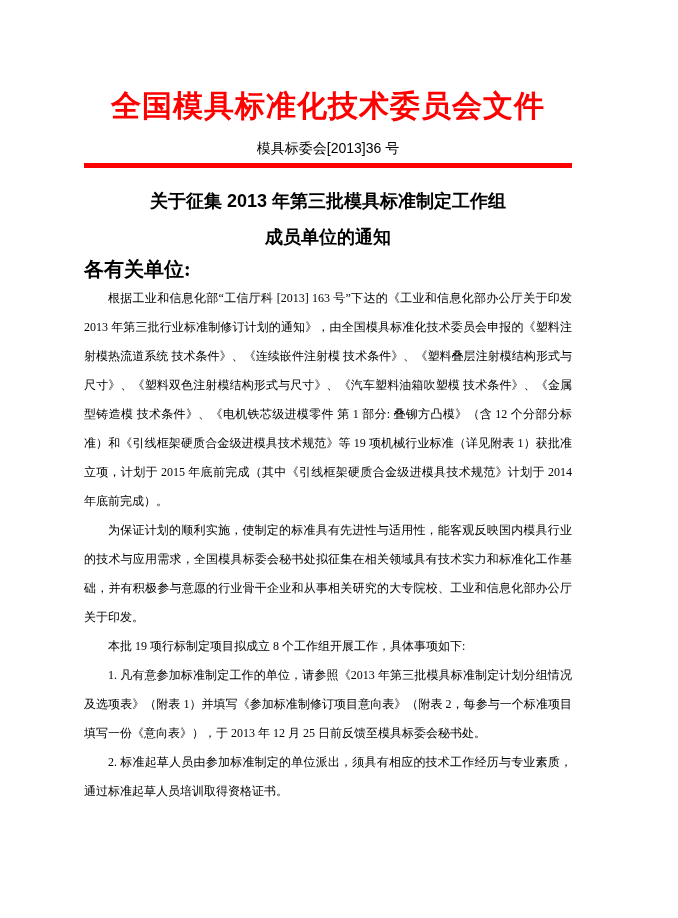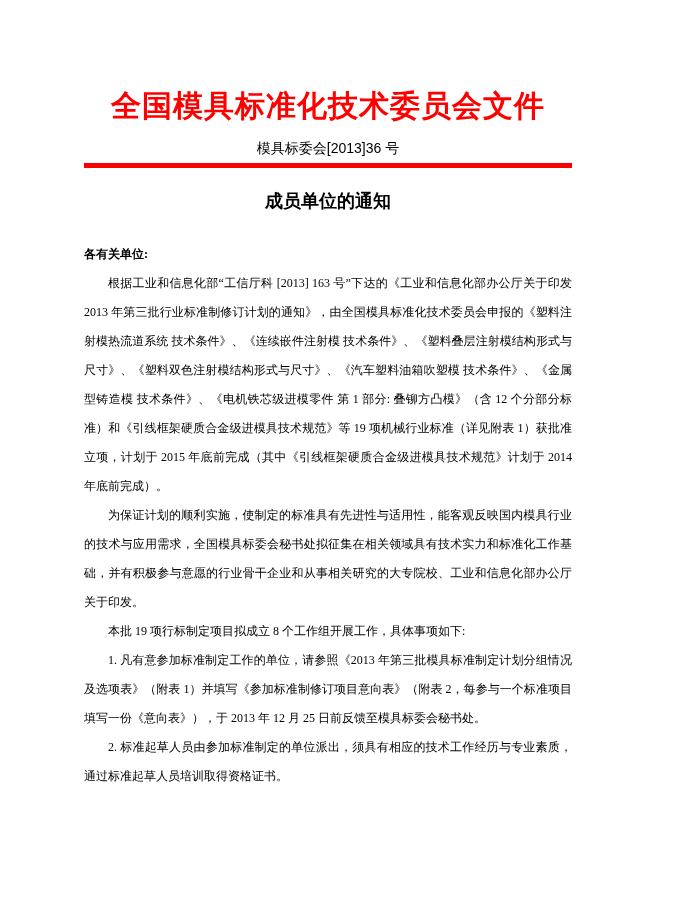--- a/index.html
+++ b/index.html
@@ -42,23 +42,22 @@
   .doc-title {
     margin-top: 15px;
     text-align: center;
     font-family: "Liberation Sans", sans-serif;
     font-weight: bold;
     font-size: 18px;
     line-height: 36px;
     color: #000000;
   }
   .salutation {
-    margin-top: 21px;
     font-weight: bold;
-    font-size: 12px;
+    font-size: 20px;
     line-height: 29px;
     font-family: "Liberation Serif", serif;
   }
   .body-text p {
     font-size: 12px;
     line-height: 29px;
     text-align: justify;
     text-indent: 2em;
     font-family: "Liberation Serif", serif;
     color: #000000;
@@ -69,20 +68,21 @@
 
 <div class="page">
 
   <div class="org-header">全国模具标准化技术委员会文件</div>
 
   <div class="doc-number">模具标委会[2013]36 号</div>
 
   <div class="red-line"></div>
 
   <div class="doc-title">
+    <div>关于征集 2013 年第三批模具标准制定工作组</div>
     <div>成员单位的通知</div>
   </div>
 
   <div class="salutation">各有关单位:</div>
 
   <div class="body-text">
     <p>根据工业和信息化部“工信厅科 [2013] 163 号”下达的《工业和信息化部办公厅关于印发 2013 年第三批行业标准制修订计划的通知》，由全国模具标准化技术委员会申报的《塑料注射模热流道系统 技术条件》、《连续嵌件注射模 技术条件》、《塑料叠层注射模结构形式与尺寸》、《塑料双色注射模结构形式与尺寸》、《汽车塑料油箱吹塑模 技术条件》、《金属型铸造模 技术条件》、《电机铁芯级进模零件 第 1 部分: 叠铆方凸模》（含 12 个分部分标准）和《引线框架硬质合金级进模具技术规范》等 19 项机械行业标准（详见附表 1）获批准立项，计划于 2015 年底前完成（其中《引线框架硬质合金级进模具技术规范》计划于 2014 年底前完成）。</p>
     <p>为保证计划的顺利实施，使制定的标准具有先进性与适用性，能客观反映国内模具行业的技术与应用需求，全国模具标委会秘书处拟征集在相关领域具有技术实力和标准化工作基础，并有积极参与意愿的行业骨干企业和从事相关研究的大专院校、工业和信息化部办公厅关于印发。</p>
     <p>本批 19 项行标制定项目拟成立 8 个工作组开展工作，具体事项如下:</p>
     <p>1. 凡有意参加标准制定工作的单位，请参照《2013 年第三批模具标准制定计划分组情况及选项表》（附表 1）并填写《参加标准制修订项目意向表》（附表 2，每参与一个标准项目填写一份《意向表》），于 2013 年 12 月 25 日前反馈至模具标委会秘书处。</p>

